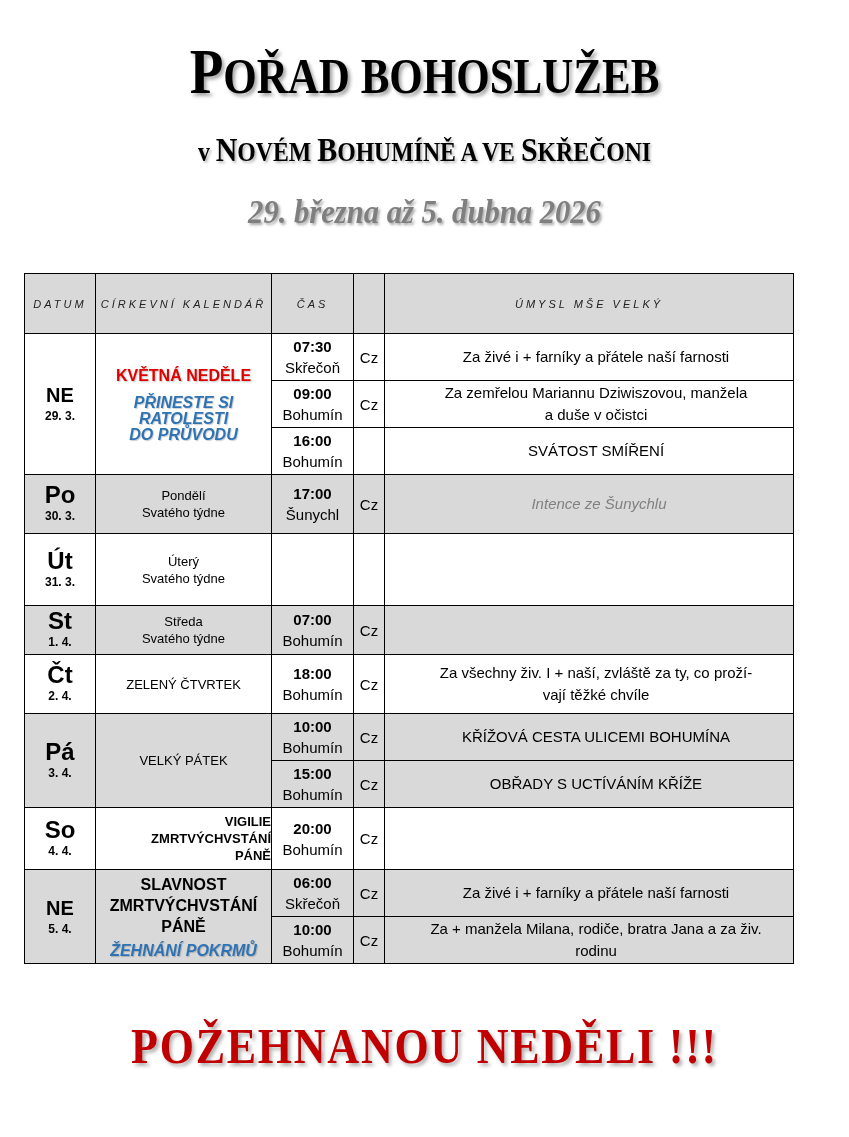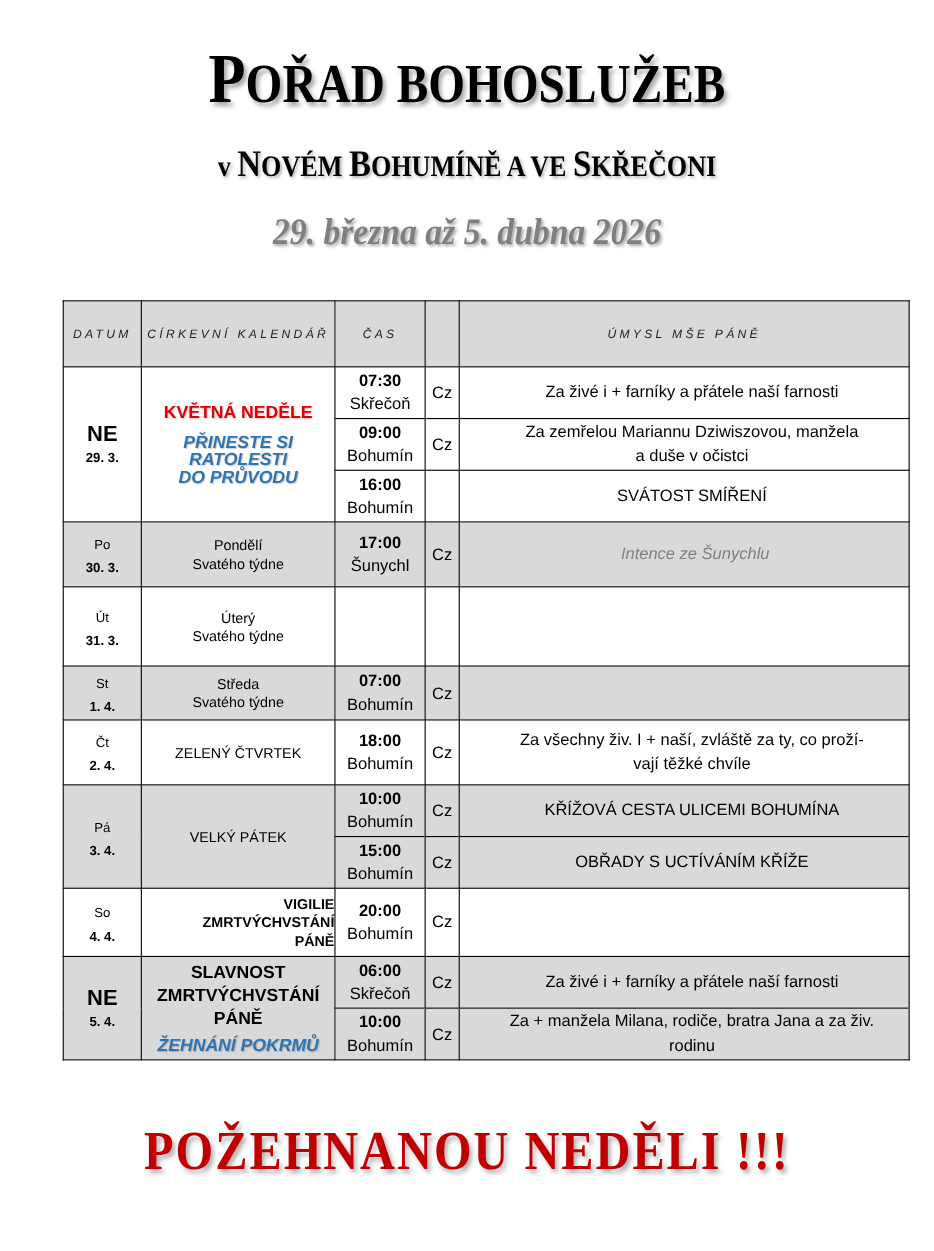--- a/index.html
+++ b/index.html
@@ -5,26 +5,26 @@
   html, body { margin:0; padding:0; background:#ffffff; }
   body { width:849px; height:1137px; position:relative; overflow:hidden; font-family:"Liberation Sans", sans-serif; color:#000; }
   .title { position:absolute; left:0; width:849px; text-align:center; font-family:"Liberation Serif", serif; font-weight:bold; }
   .t1 { top:34px; font-size:64px; line-height:76px; letter-spacing:0px; text-shadow:3px 3px 4px rgba(0,0,0,0.35); transform:scaleX(0.86); }
   .t1 .sc { font-size:50px; }
   .t2 { top:128px; font-size:34px; line-height:44px; text-shadow:2px 2px 3px rgba(0,0,0,0.3); transform:scaleX(0.88); }
   .t2 .sc { font-size:27px; }
   .t3 { top:190px; font-size:34px; line-height:44px; font-style:italic; color:#7f7f7f; text-shadow:2px 2px 3px rgba(0,0,0,0.35); transform:scaleX(0.9); }
   .footer { position:absolute; top:1014px; left:0; width:849px; text-align:center; font-family:"Liberation Serif", serif; font-weight:bold; font-size:50px; line-height:64px; color:#c00000; letter-spacing:2px; text-shadow:3px 3px 4px rgba(0,0,0,0.3); transform:scaleX(0.88); }
 
-  table.sched { position:absolute; left:57px; top:273px; border-collapse:collapse; table-layout:fixed; width:769px; }
+  table.sched { position:absolute; left:24px; top:273px; border-collapse:collapse; table-layout:fixed; width:769px; }
   table.sched td, table.sched th { border:1.5px solid #000; padding:0; text-align:center; vertical-align:middle; overflow:hidden; }
   col.c1 { width:71px; } col.c2 { width:176px; } col.c3 { width:82px; } col.c4 { width:31px; } col.c5 { width:409px; }
   th { background:#d9d9d9; height:59px; font-weight:normal; font-style:italic; font-size:11px; letter-spacing:3px; color:#222; }
   tr.gray td { background:#d9d9d9; }
-  .day { font-size:12px; line-height:24px; }
+  .day { font-size:24px; line-height:24px;font-weight:bold; }
   .day.bold { font-weight:bold; font-size:20px; }
   .dnum { font-size:12px; font-weight:bold; line-height:18px; }
   .cal { font-size:13px; line-height:17px; }
   .cal.bold { font-weight:bold;text-align:right; }
   .cal.big { font-weight:bold; font-size:16px; line-height:21px; }
   .red { color:#e00000; font-weight:bold; font-size:16px; line-height:22px; text-shadow:1px 1px 2px rgba(0,0,0,0.25); }
   .blue { color:#2e74b5; font-weight:bold; font-style:italic; font-size:16px; line-height:16px; text-shadow:1px 1px 1px rgba(0,0,0,0.2); }
   .time { font-weight:bold; font-size:15px; line-height:21px; }
   .place { font-size:15px; line-height:21px; }
   .lang { font-size:15px; }
@@ -46,21 +46,21 @@
       <col class="c3">
       <col class="c4">
       <col class="c5">
     </colgroup>
   <thead>
     <tr>
       <th>DATUM</th>
       <th>CÍRKEVNÍ KALENDÁŘ</th>
       <th>ČAS</th>
       <th></th>
-      <th>ÚMYSL MŠE PÁNĚ</th>
+      <th>ÚMYSL MŠE VELKÝ</th>
     </tr>
   </thead>
   <tbody>
 
     <tr style="height:47px">
       <td rowspan="3">
         <div class="day bold">NE</div>
         <div class="dnum">29. 3.</div>
       </td>
       <td rowspan="3">

